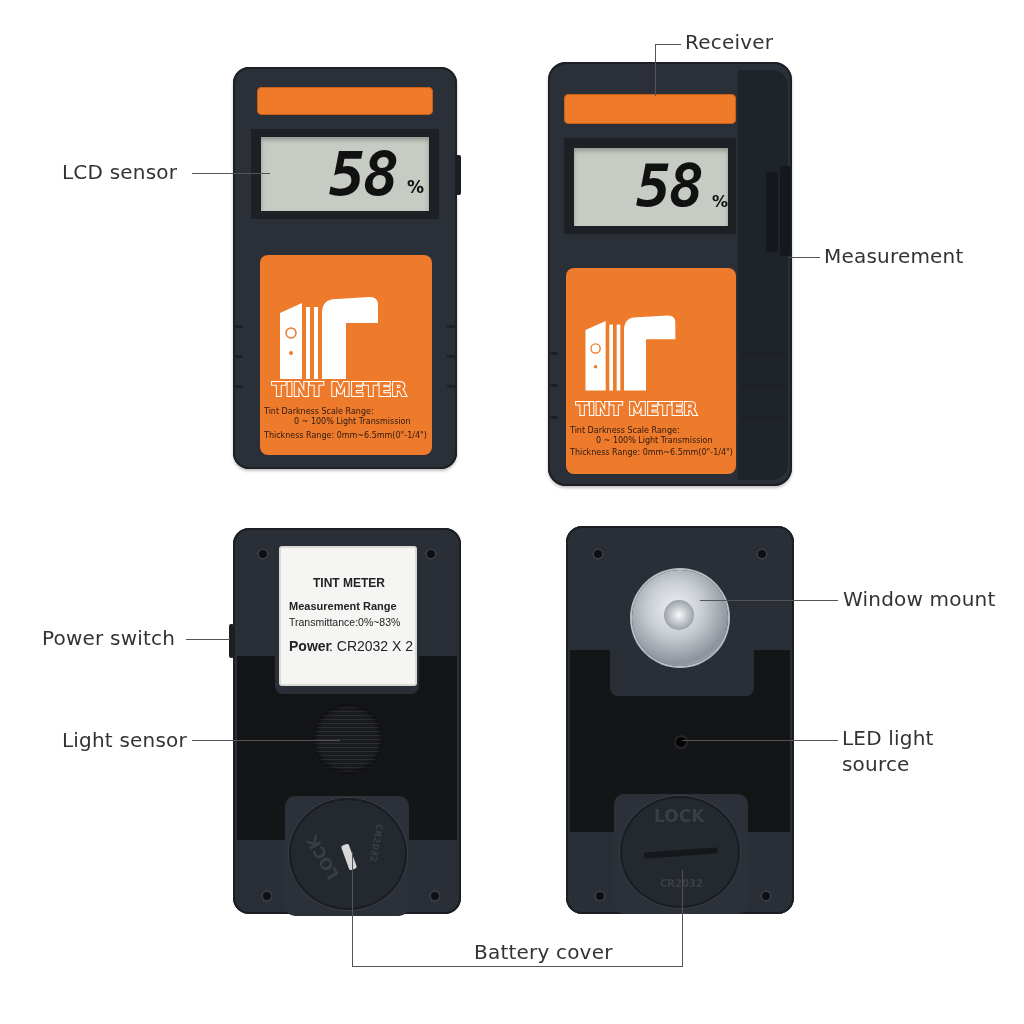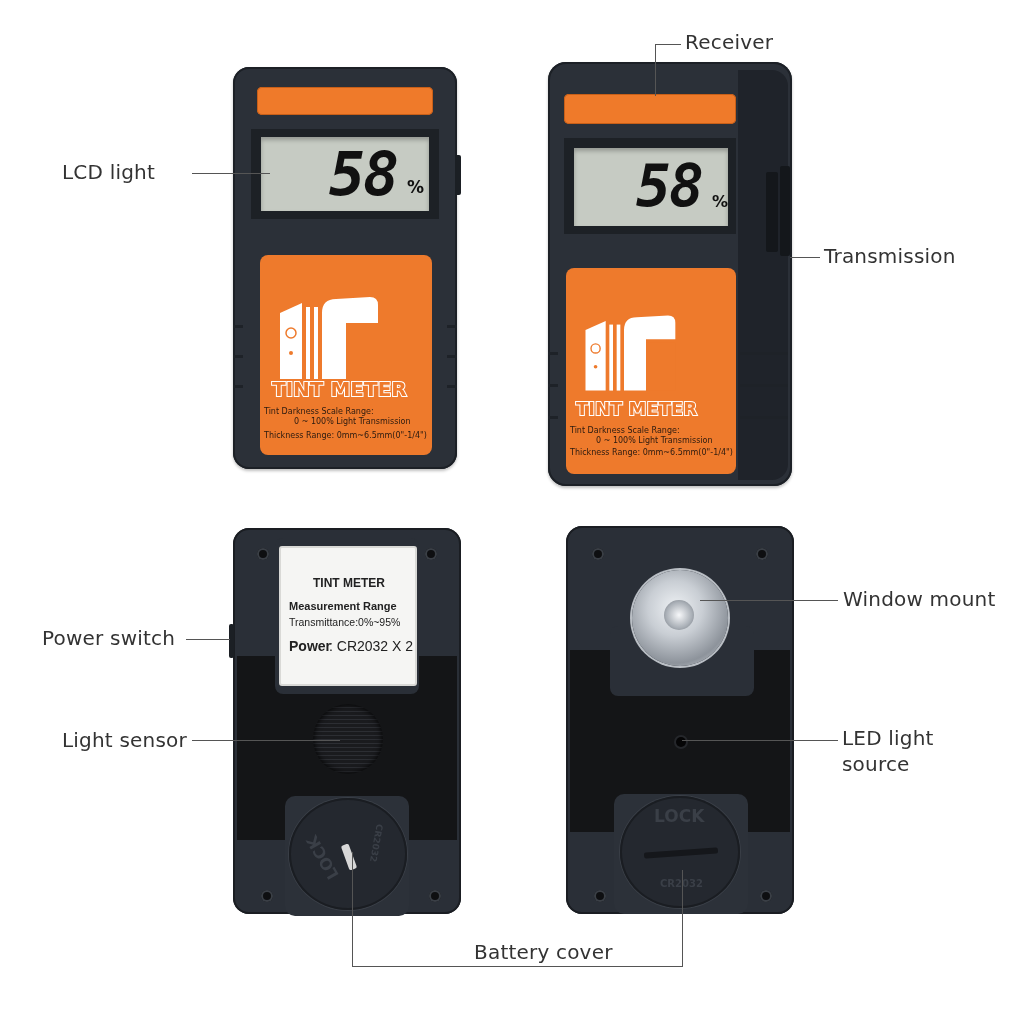--- a/index.html
+++ b/index.html
@@ -63,21 +63,21 @@
     <span class="spec" style="left:4px; top:176px;">Thickness Range: 0mm~6.5mm(0"-1/4")</span>
   </div>
   <div class="grip" style="left:0; top:258px; width:10px;"></div>
   <div class="grip" style="left:0; top:288px; width:10px;"></div>
   <div class="grip" style="left:0; top:318px; width:10px;"></div>
   <div class="grip" style="left:214px; top:258px; width:10px;"></div>
   <div class="grip" style="left:214px; top:288px; width:10px;"></div>
   <div class="grip" style="left:214px; top:318px; width:10px;"></div>
 </div>
 
-<span class="callout" style="left:62px; top:160px;">LCD light</span>
+<span class="callout" style="left:62px; top:160px;">LCD sensor</span>
 <div class="leader" style="left:192px; top:173px; width:78px; height:1px;"></div>
 
 <div class="device" style="left:548px; top:62px; width:244px; height:424px; border-radius:18px;">
   <div style="position:absolute; left:190px; top:8px; width:50px; height:410px; background:#1f232a; border-radius:0 16px 16px 0;"></div>
   <div class="orange-strip" style="left:16px; top:32px; width:172px; height:30px;"></div>
   <div class="lcd-bezel" style="left:16px; top:76px; width:172px; height:96px;"></div>
   <div class="lcd" style="left:26px; top:86px; width:154px; height:78px;">
     <span class="lcd-digits" style="left:62px; top:4px; font-size:58px;">58</span>
     <span class="lcd-pct" style="left:138px; top:44px; font-size:16px;">%</span>
   </div>
@@ -103,34 +103,34 @@
   <div class="grip" style="left:0; top:354px; width:10px;"></div>
   <div class="grip" style="left:192px; top:290px; width:48px;"></div>
   <div class="grip" style="left:192px; top:322px; width:48px;"></div>
   <div class="grip" style="left:192px; top:354px; width:48px;"></div>
 </div>
 
 <span class="callout" style="left:685px; top:30px;">Receiver</span>
 <div class="leader" style="left:655px; top:44px; width:26px; height:1px;"></div>
 <div class="leader" style="left:655px; top:44px; width:1px; height:52px;"></div>
 
-<span class="callout" style="left:824px; top:244px;">Transmission</span>
+<span class="callout" style="left:824px; top:244px;">Measurement</span>
 <div class="leader" style="left:790px; top:257px; width:30px; height:1px;"></div>
 
 <div class="back" style="left:233px; top:528px; width:228px; height:386px;">
   <div class="velcro" style="left:4px; top:128px; width:220px; height:184px;"></div>
   <div style="position:absolute; left:42px; top:10px; width:144px; height:156px; background:#2a2f37; border-radius:8px;"></div>
   <div class="screw" style="left:24px; top:20px;"></div>
   <div class="screw" style="left:192px; top:20px;"></div>
   <div class="screw" style="left:28px; top:362px;"></div>
   <div class="screw" style="left:196px; top:362px;"></div>
   <div class="info-card" style="left:46px; top:18px; width:138px; height:140px;">
     <span class="t" style="left:32px; top:28px; font-size:12px; font-weight:bold;">TINT METER</span>
     <span class="t" style="left:8px; top:52px; font-size:11px; font-weight:bold;">Measurement Range</span>
-    <span class="t" style="left:8px; top:68px; font-size:10.5px;">Transmittance:0%~95%</span>
+    <span class="t" style="left:8px; top:68px; font-size:10.5px;">Transmittance:0%~83%</span>
     <span class="t" style="left:8px; top:90px; font-size:14px; font-weight:bold;">Power</span>
     <span class="t" style="left:48px; top:90px; font-size:14px;">: CR2032 X 2</span>
   </div>
   <div class="sensor" style="left:80px; top:176px; width:70px; height:70px;"></div>
   <div class="battery-plate" style="left:52px; top:268px; width:124px; height:120px;"></div>
   <div class="battery-cover" style="left:56px; top:270px; width:118px; height:112px;">
     <span class="lock-txt" style="left:10px; top:50px; transform:rotate(-120deg);">LOCK</span>
     <span class="lock-txt" style="left:68px; top:40px; font-size:9px; transform:rotate(100deg);">CR2032</span>
     <div style="position:absolute; left:56px; top:46px; width:8px; height:26px; background:#d8d8d8; transform:rotate(-20deg); border-radius:2px;"></div>
   </div>

